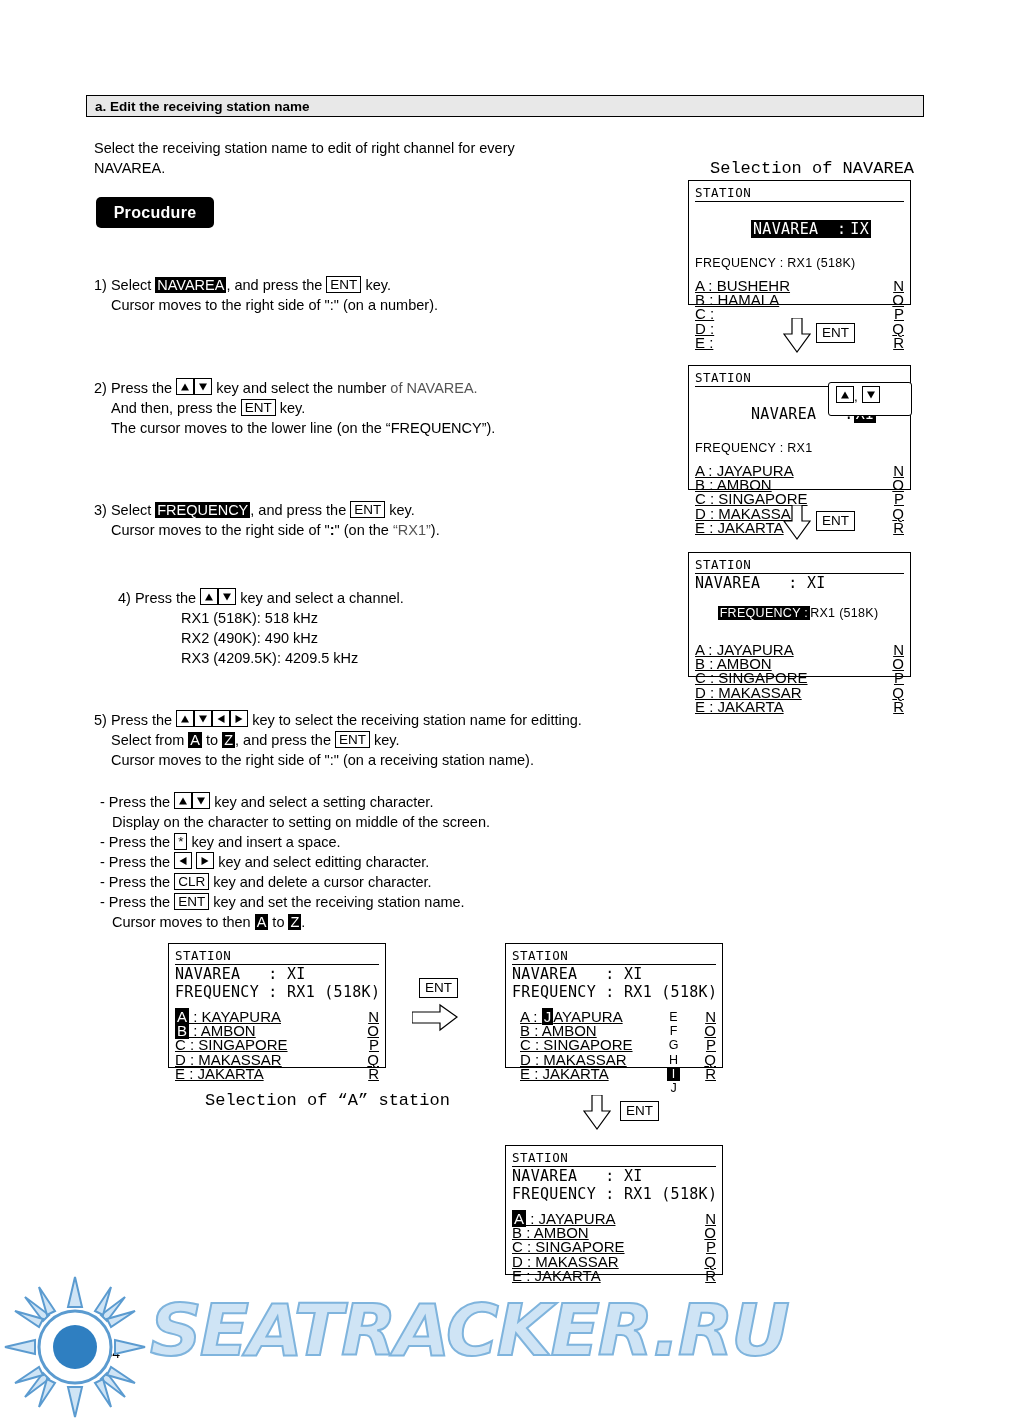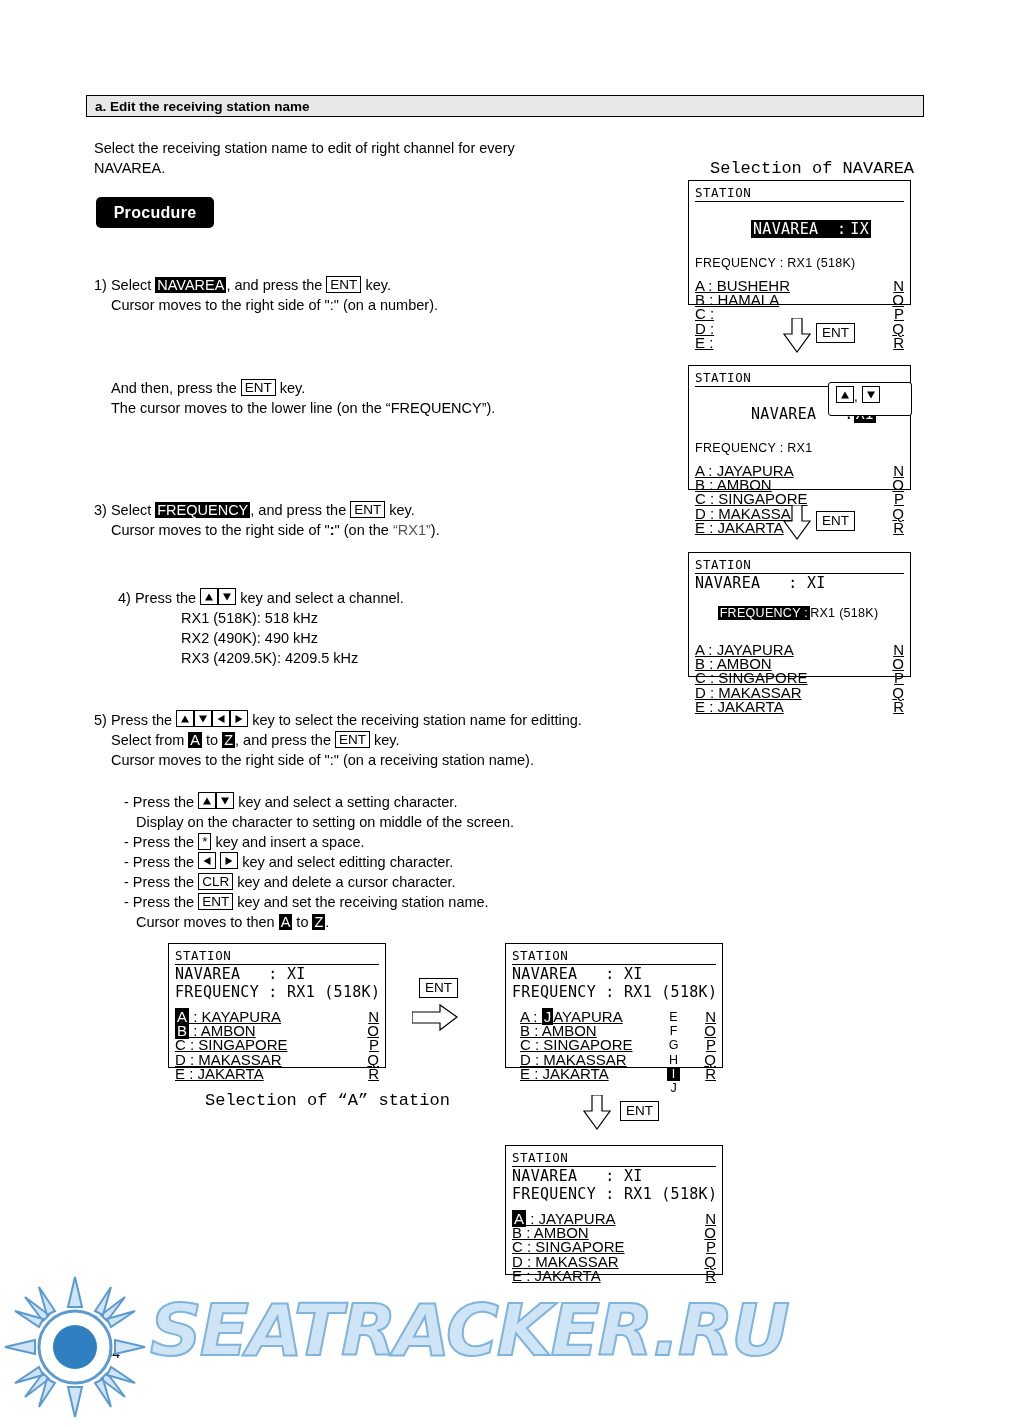--- a/index.html
+++ b/index.html
@@ -122,20 +122,23 @@
   <div class="procedure">Procudure</div>
 
   <div class="step" style="left:94px;top:275px;width:560px;">
     <div class="ln">
       <span>1) Select </span><span class="inv">NAVAREA</span><span>, and press the </span><span class="key">ENT</span><span> key.</span>
     </div>
     <div class="ln indent1"><span>Cursor moves to the right side of ":" (on a number</span><span>).</span></div>
   </div>
 
   <div class="step" style="left:94px;top:378px;width:580px;">
+    <div class="ln">
+      <span>2) Press the </span><span class="keyarrow ar-up"><i></i></span><span class="keyarrow ar-dn"><i></i></span><span> key and select the number </span><span class="gray">of NAVAREA.</span>
+    </div>
     <div class="ln indent1"><span>And then, press the </span><span class="key">ENT</span><span> key.</span></div>
     <div class="ln indent1"><span>The cursor moves to the lower line (on the “FREQUENCY”).</span></div>
   </div>
 
   <div class="step" style="left:94px;top:500px;width:580px;">
     <div class="ln">
       <span>3) Select </span><span class="inv">FREQUENCY</span><span>, and press the </span><span class="key">ENT</span><span> key.</span>
     </div>
     <div class="ln indent1">
       <span>Cursor moves to the right side of "</span><span style="font-weight:bold">:</span><span>" (on the </span><span class="gray">“RX1”</span><span>).</span>
@@ -154,21 +157,21 @@
   <div class="step" style="left:94px;top:710px;width:640px;">
     <div class="ln">
       <span>5) Press the </span><span class="keyarrow ar-up"><i></i></span><span class="keyarrow ar-dn"><i></i></span><span class="keyarrow ar-lf"><i></i></span><span class="keyarrow ar-rt"><i></i></span><span> key to select the receiving station name for editting.</span>
     </div>
     <div class="ln indent1">
       <span>Select from </span><span class="inv">A</span><span> to </span><span class="inv">Z</span><span>, and press the </span><span class="key">ENT</span><span> key.</span>
     </div>
     <div class="ln indent1">Cursor moves to the right side of ":" (on a receiving station name).</div>
   </div>
 
-  <div class="step" style="left:124px;top:792px;width:640px;">
+  <div class="step" style="left:100px;top:792px;width:640px;">
     <div class="ln">
       <span>- Press the </span><span class="keyarrow ar-up"><i></i></span><span class="keyarrow ar-dn"><i></i></span><span> key and select a setting character.</span>
     </div>
     <div class="ln indent3">Display on the character to setting on middle of the screen.</div>
     <div class="ln">
       <span>- Press the </span><span class="key">*</span><span> key and insert a space.</span>
     </div>
     <div class="ln">
       <span>- Press the </span><span class="keyarrow ar-lf"><i></i></span>&nbsp;<span class="keyarrow ar-rt"><i></i></span><span> key and select editting character.</span>
     </div>

